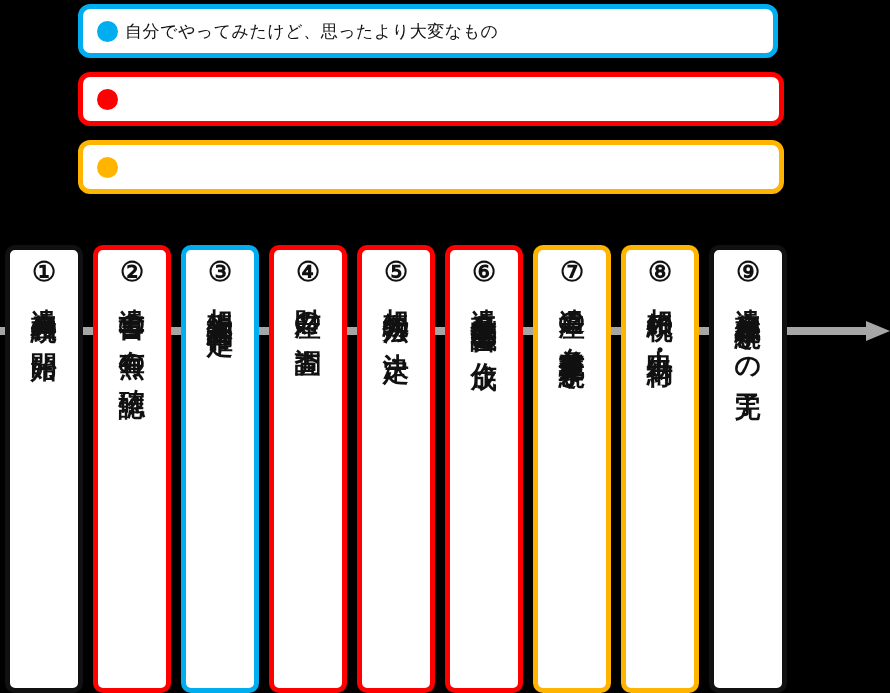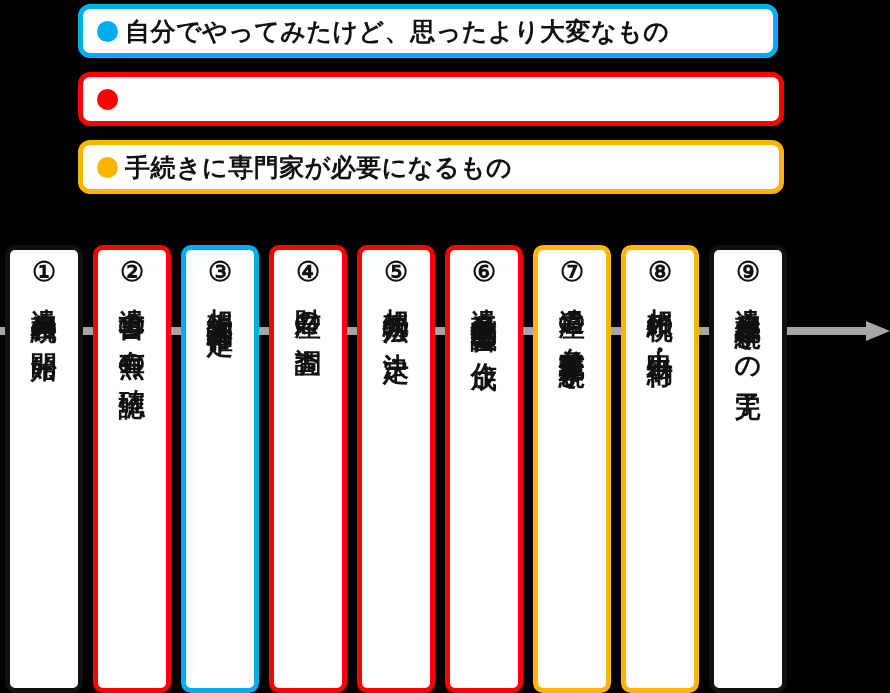--- a/index.html
+++ b/index.html
@@ -37,22 +37,22 @@
   .legend-row.l2 { border: 5px solid #ffb400; width: 706px; }
 
   .dot {
     width: 21px;
     height: 21px;
     border-radius: 50%;
     flex: 0 0 auto;
     margin-right: 7px;
   }
   .legend-text {
-    font-size: 25px;
-    font-weight: bold;
+    font-size: 17px;
+    font-weight: normal;
     color: #111111;
     letter-spacing: 0.5px;
     white-space: nowrap;
   }
 
   
   .flow {
     position: absolute;
     left: 0;
     top: 245px;
@@ -136,21 +136,20 @@
 <div class="legend">
   <div class="legend-row l0">
     <span class="dot" style="background:#00aeef"></span>
     <span class="legend-text">自分でやってみたけど、思ったより大変なもの</span>
   </div>
   <div class="legend-row l1">
     <span class="dot" style="background:#ff0000"></span>
   </div>
   <div class="legend-row l2">
     <span class="dot" style="background:#ffb400"></span>
-    <span class="legend-text">手続きに専門家が必要になるもの</span>
   </div>
 </div>
 
 <div class="flow">
   <div class="arrow-line">
     <div class="bar"></div>
     <div class="head"></div>
   </div>
 
   <div class="steps">

